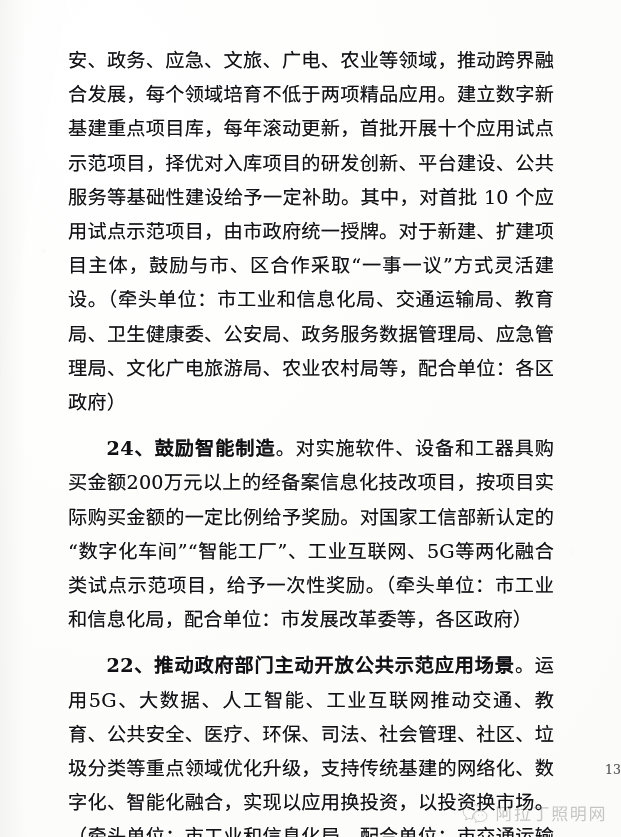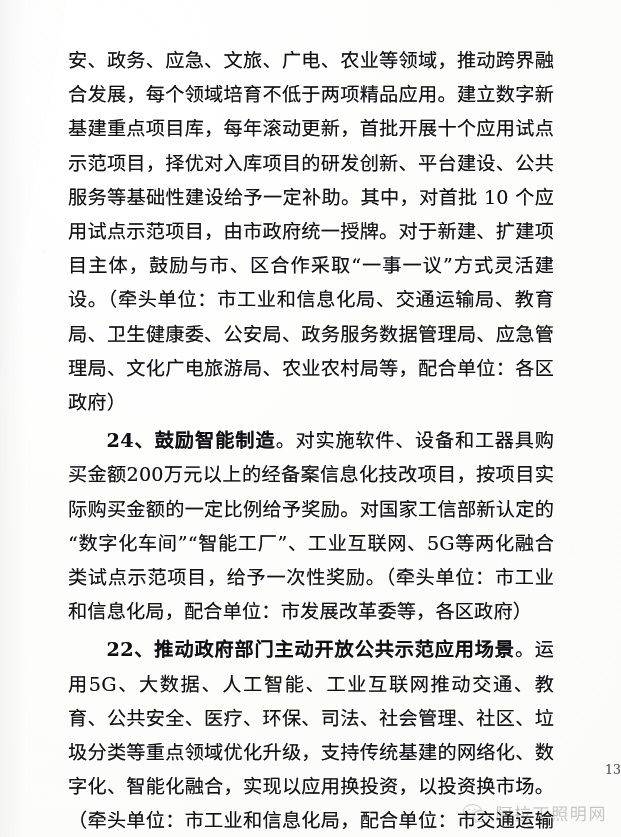--- a/index.html
+++ b/index.html
@@ -66,21 +66,21 @@
     text-align: justify;
     text-justify: inter-character;
     letter-spacing: 0.15px;
     word-break: break-all;
     
     text-shadow: 0 0 .45px rgba(30,28,32,.55);
     font-family: "DejaVu Serif", "Liberation Serif", serif;
   }
 
   .para + .para {
-    margin-top: 4px;
+    margin-top: 12px;
   }
 
   .para.indent {
     text-indent: 2em;
   }
 
   .lead {
     font-weight: bold;
     letter-spacing: .4px;
   }

